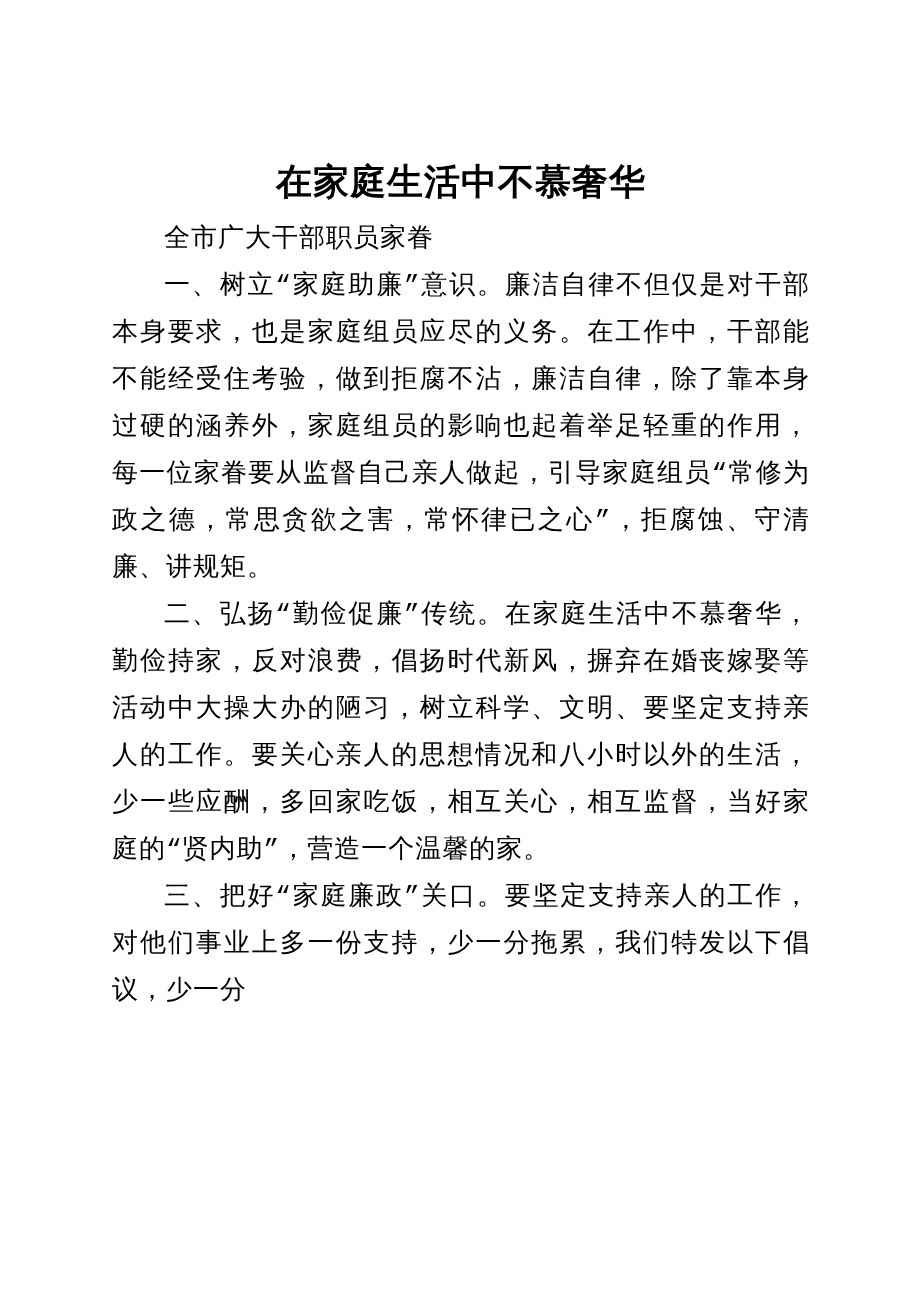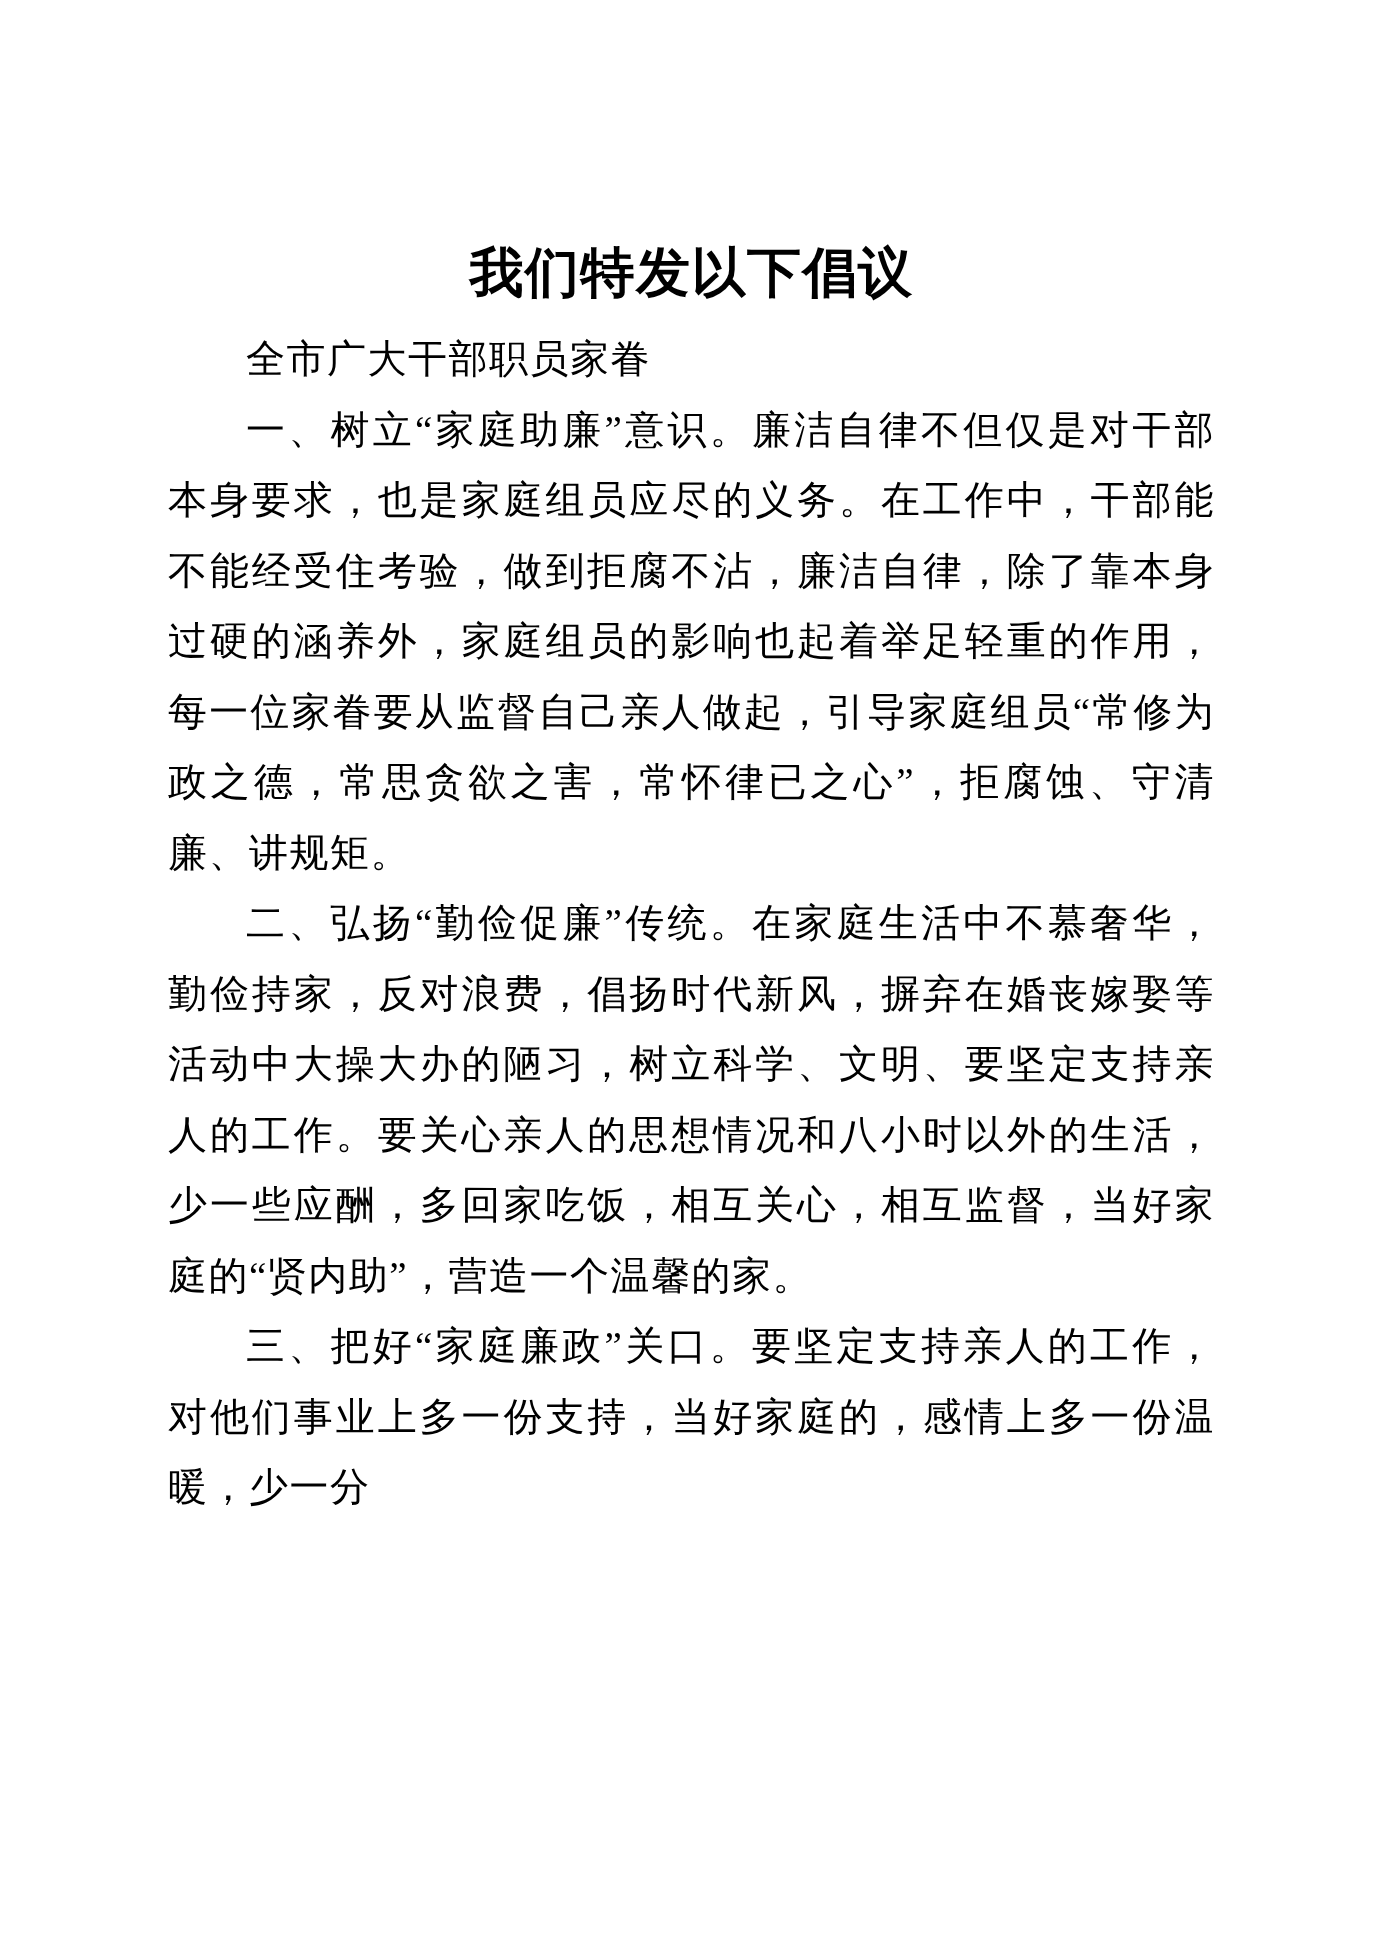--- a/index.html
+++ b/index.html
@@ -29,26 +29,27 @@
   }
   .doc-body p {
     margin: 0;
     font-size: 26px;
     line-height: 47px;
     text-align: justify;
     text-justify: inter-ideograph;
     text-indent: 2em;
     letter-spacing: 1px;
     word-break: break-all;
+    font-family: Liberation Mono, monospace;
   }
 </style>
 </head>
 <body>
 
 <div class="page">
-  <h1 class="doc-title">我们特发以下倡议</h1>
+  <h1 class="doc-title">在家庭生活中不慕奢华</h1>
   <div class="doc-body">
     <p>全市广大干部职员家眷</p>
     <p>一、树立“家庭助廉”意识。廉洁自律不但仅是对干部本身要求，也是家庭组员应尽的义务。在工作中，干部能不能经受住考验，做到拒腐不沾，廉洁自律，除了靠本身过硬的涵养外，家庭组员的影响也起着举足轻重的作用，每一位家眷要从监督自己亲人做起，引导家庭组员“常修为政之德，常思贪欲之害，常怀律已之心”，拒腐蚀、守清廉、讲规矩。</p>
     <p>二、弘扬“勤俭促廉”传统。在家庭生活中不慕奢华，勤俭持家，反对浪费，倡扬时代新风，摒弃在婚丧嫁娶等活动中大操大办的陋习，树立科学、文明、要坚定支持亲人的工作。要关心亲人的思想情况和八小时以外的生活，少一些应酬，多回家吃饭，相互关心，相互监督，当好家庭的“贤内助”，营造一个温馨的家。</p>
-    <p>三、把好“家庭廉政”关口。要坚定支持亲人的工作，对他们事业上多一份支持，当好家庭的，感情上多一份温暖，少一分</p>
+    <p>三、把好“家庭廉政”关口。要坚定支持亲人的工作，对他们事业上多一份支持，少一分拖累，我们特发以下倡议，少一分</p>
   </div>
 </div>
 
 </body></html>

